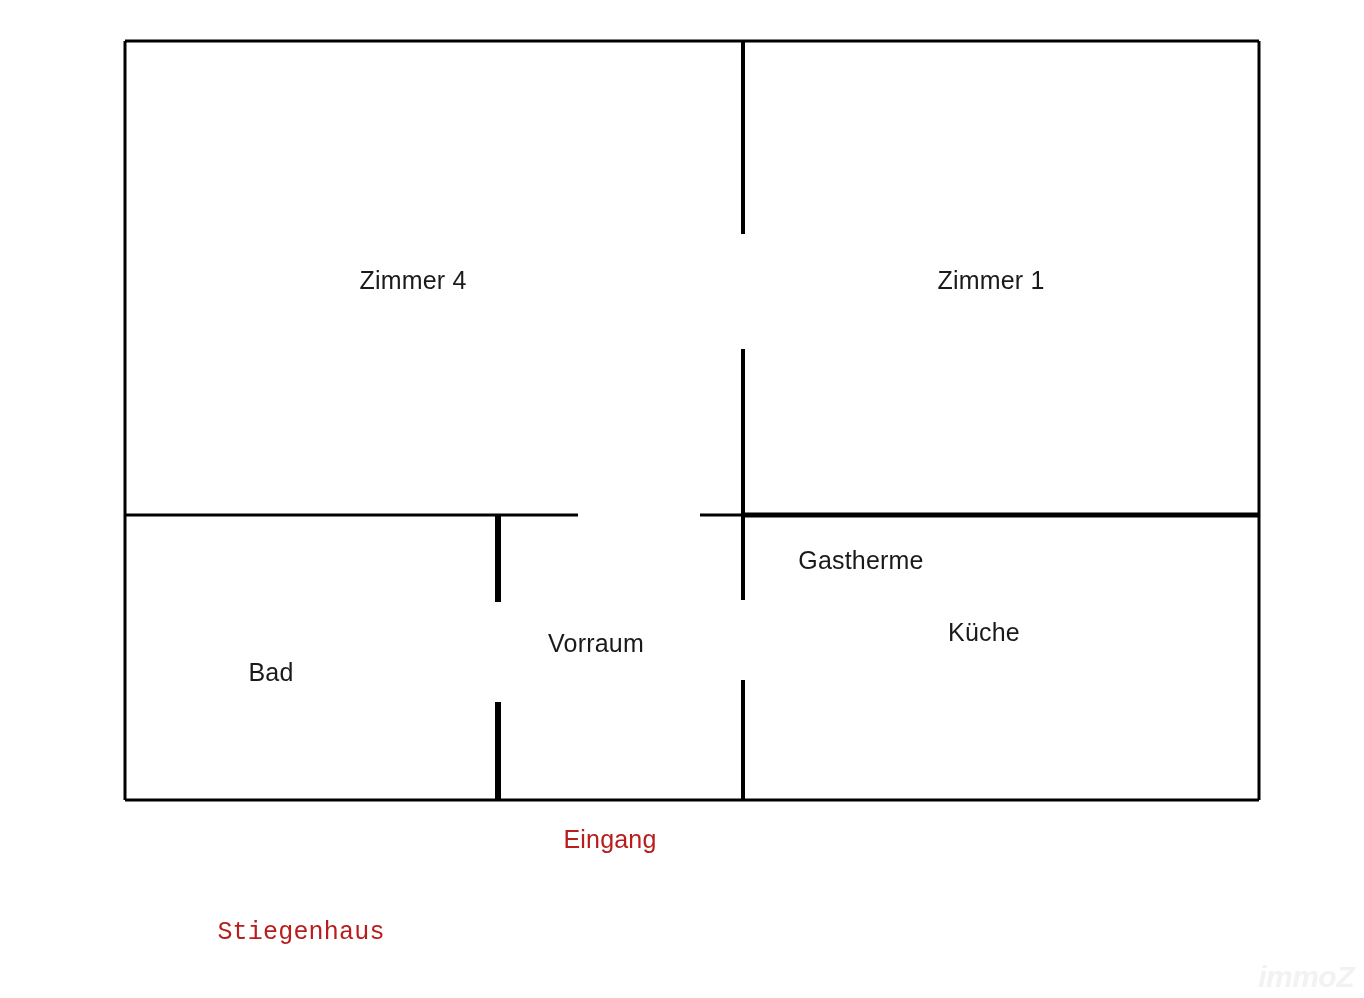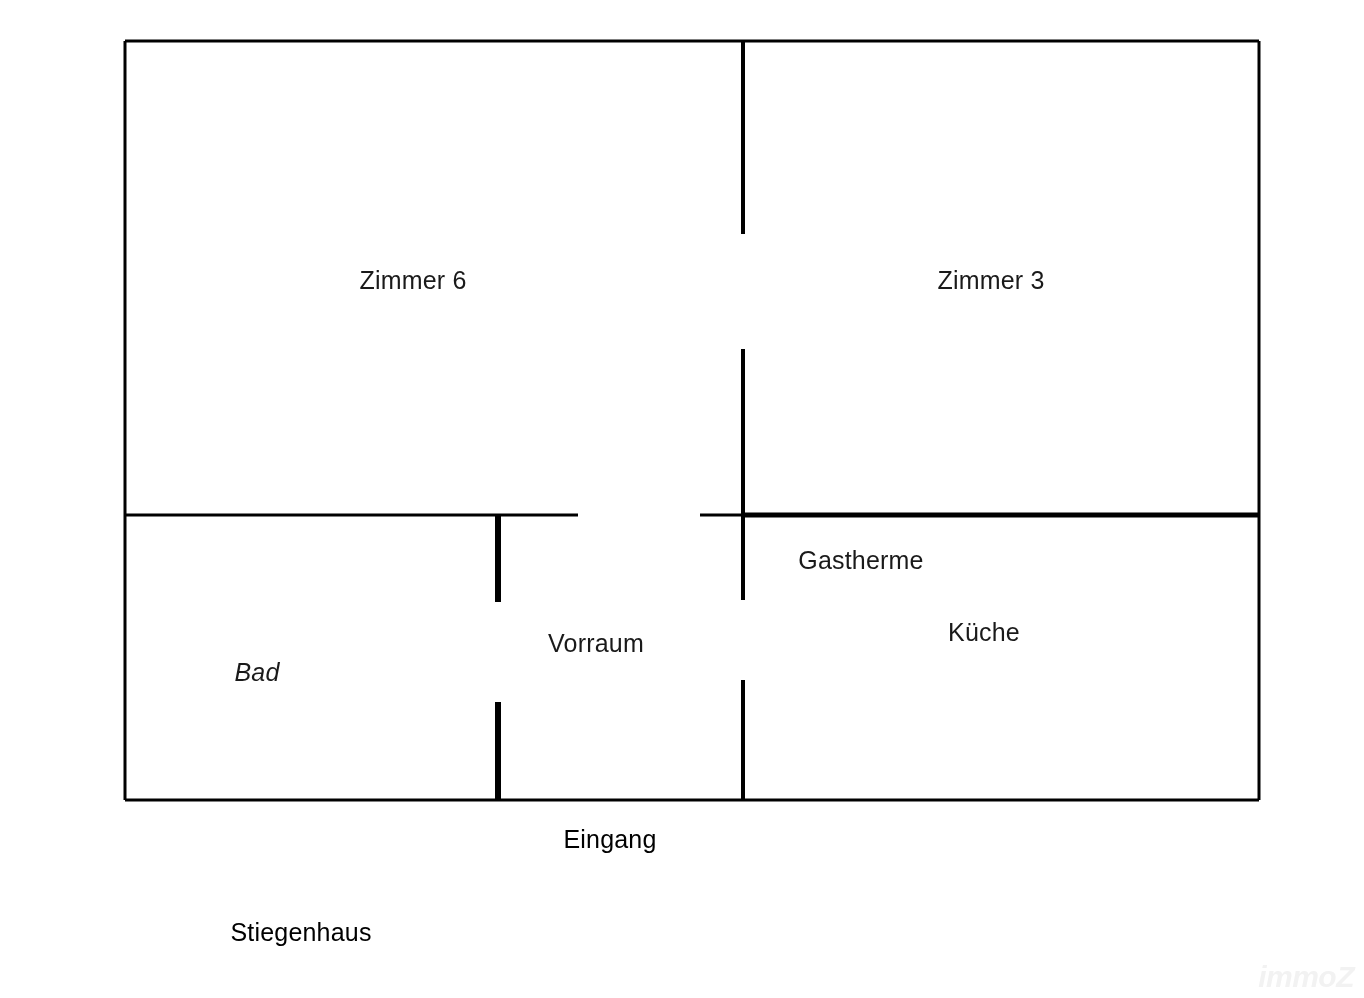--- a/index.html
+++ b/index.html
@@ -29,21 +29,21 @@
     position: absolute;
     color: #1a1a1a;
     font-family: "Liberation Sans", sans-serif;
     font-size: 25px;
     line-height: 1;
     white-space: nowrap;
     transform: translate(-50%, -50%);
     letter-spacing: 0.2px;
   }
   .label-outside {
-    color: #000000;
+    color: #b91c1c;
   }
   #watermark {
     position: absolute;
     right: 10px;
     bottom: 4px;
     font-family: "Liberation Sans", sans-serif;
     font-size: 30px;
     font-style: italic;
     font-weight: bold;
     color: #f2f2f2;
@@ -68,25 +68,25 @@
         <line x1="743" y1="515" x2="1259" y2="515" stroke-width="5" stroke="#000000"></line>
         <line x1="743" y1="41" x2="743" y2="234" stroke-width="4" stroke="#000000"></line>
         <line x1="743" y1="349" x2="743" y2="515" stroke-width="4" stroke="#000000"></line>
         <line x1="743" y1="515" x2="743" y2="600" stroke-width="4" stroke="#000000"></line>
         <line x1="743" y1="680" x2="743" y2="800" stroke-width="4" stroke="#000000"></line>
         <line x1="498" y1="515" x2="498" y2="602" stroke-width="6" stroke="#000000"></line>
         <line x1="498" y1="702" x2="498" y2="800" stroke-width="6" stroke="#000000"></line>
       </g>
   </svg>
 
-  <div class="room-label" style="left: 413px; top: 280px;">Zimmer 6</div>
-  <div class="room-label" style="left: 991px; top: 280px;">Zimmer 3</div>
+  <div class="room-label" style="left: 413px; top: 280px;">Zimmer 4</div>
+  <div class="room-label" style="left: 991px; top: 280px;">Zimmer 1</div>
   <div class="room-label" style="left: 861px; top: 560px;">Gastherme</div>
   <div class="room-label" style="left: 984px; top: 632px;">Küche</div>
   <div class="room-label" style="left: 596px; top: 643px;">Vorraum</div>
-  <div class="room-label" style="left: 257px; top: 672px; font-style: italic;">Bad</div>
+  <div class="room-label" style="left: 271px; top: 672px;">Bad</div>
 
   <div class="room-label label-outside" style="left: 610px; top: 839px;">Eingang</div>
-  <div class="room-label label-outside" style="left: 301px; top: 932px;">Stiegenhaus</div>
+  <div class="room-label label-outside" style="left: 301px; top: 932px; font-family: Liberation Mono, monospace;">Stiegenhaus</div>
 
   <div id="watermark">immoZ</div>
 
 </div>
 
 </body></html>

